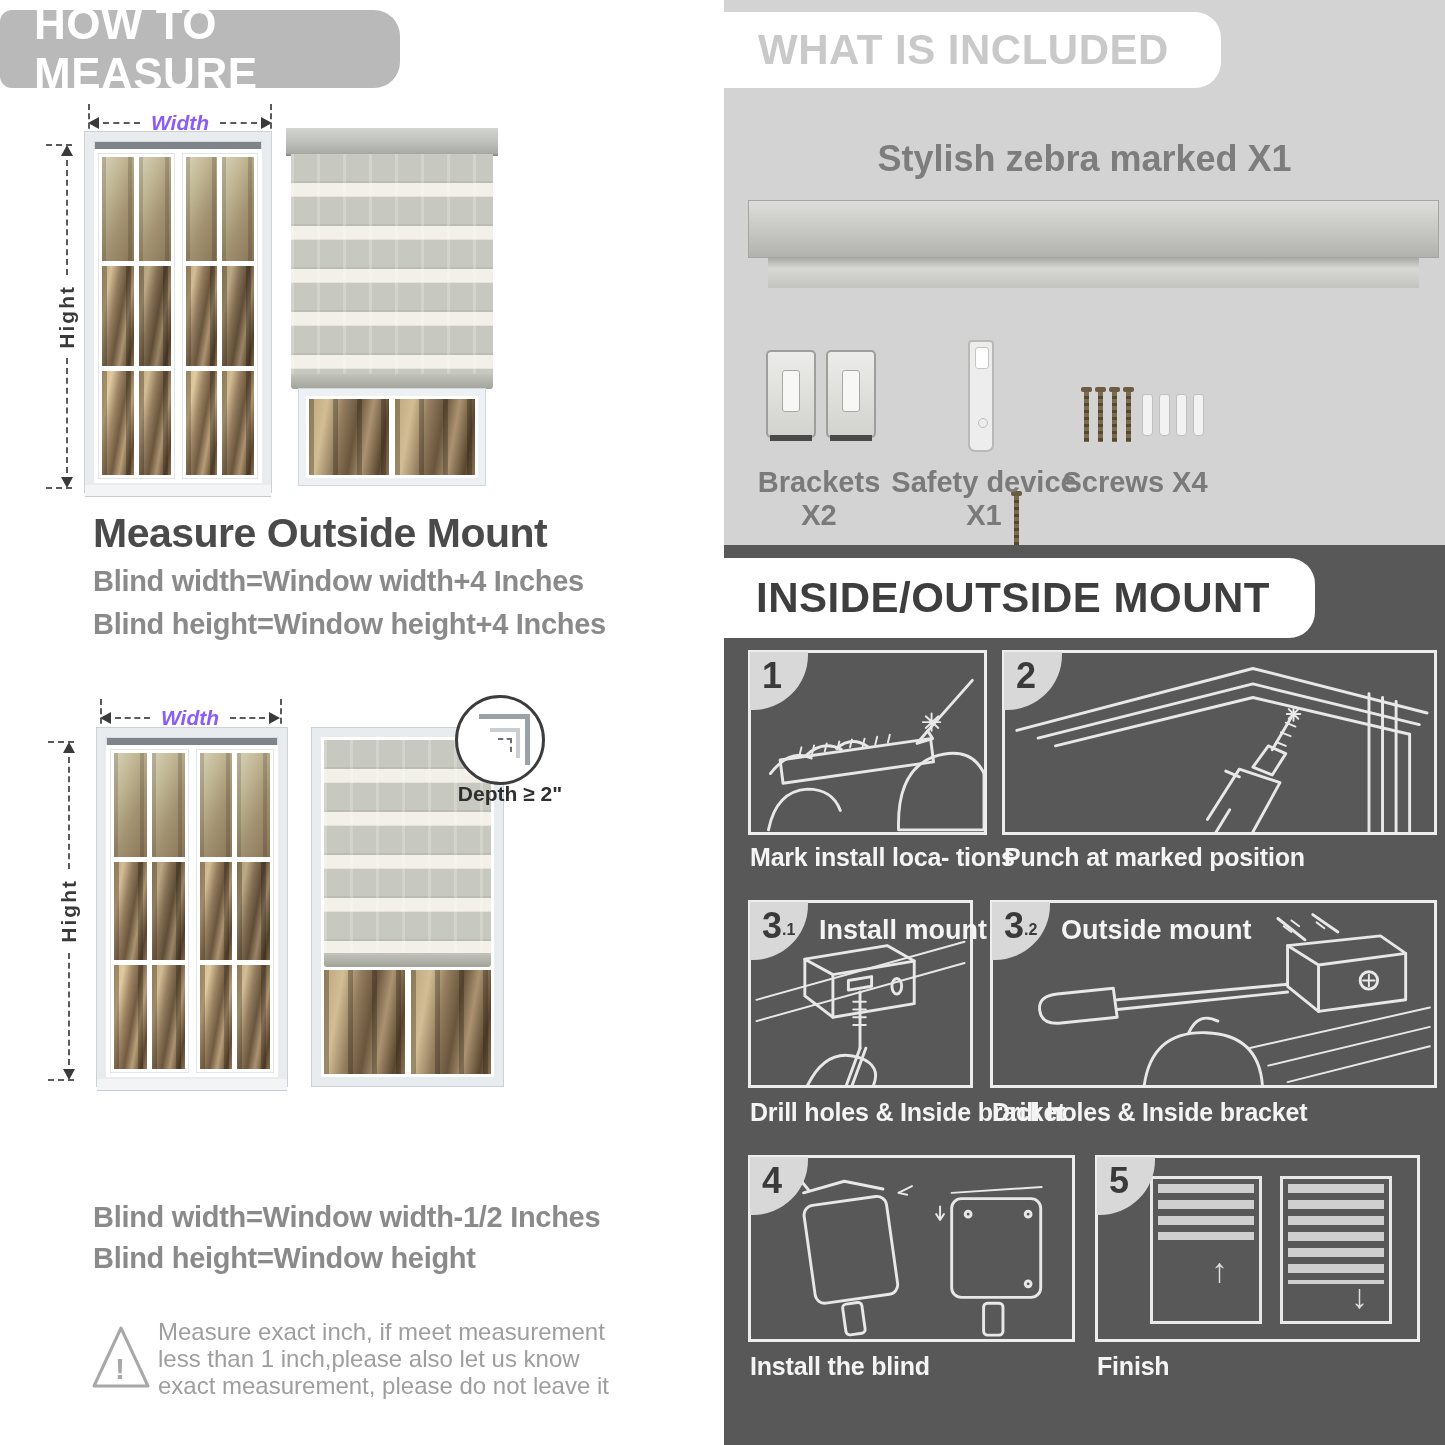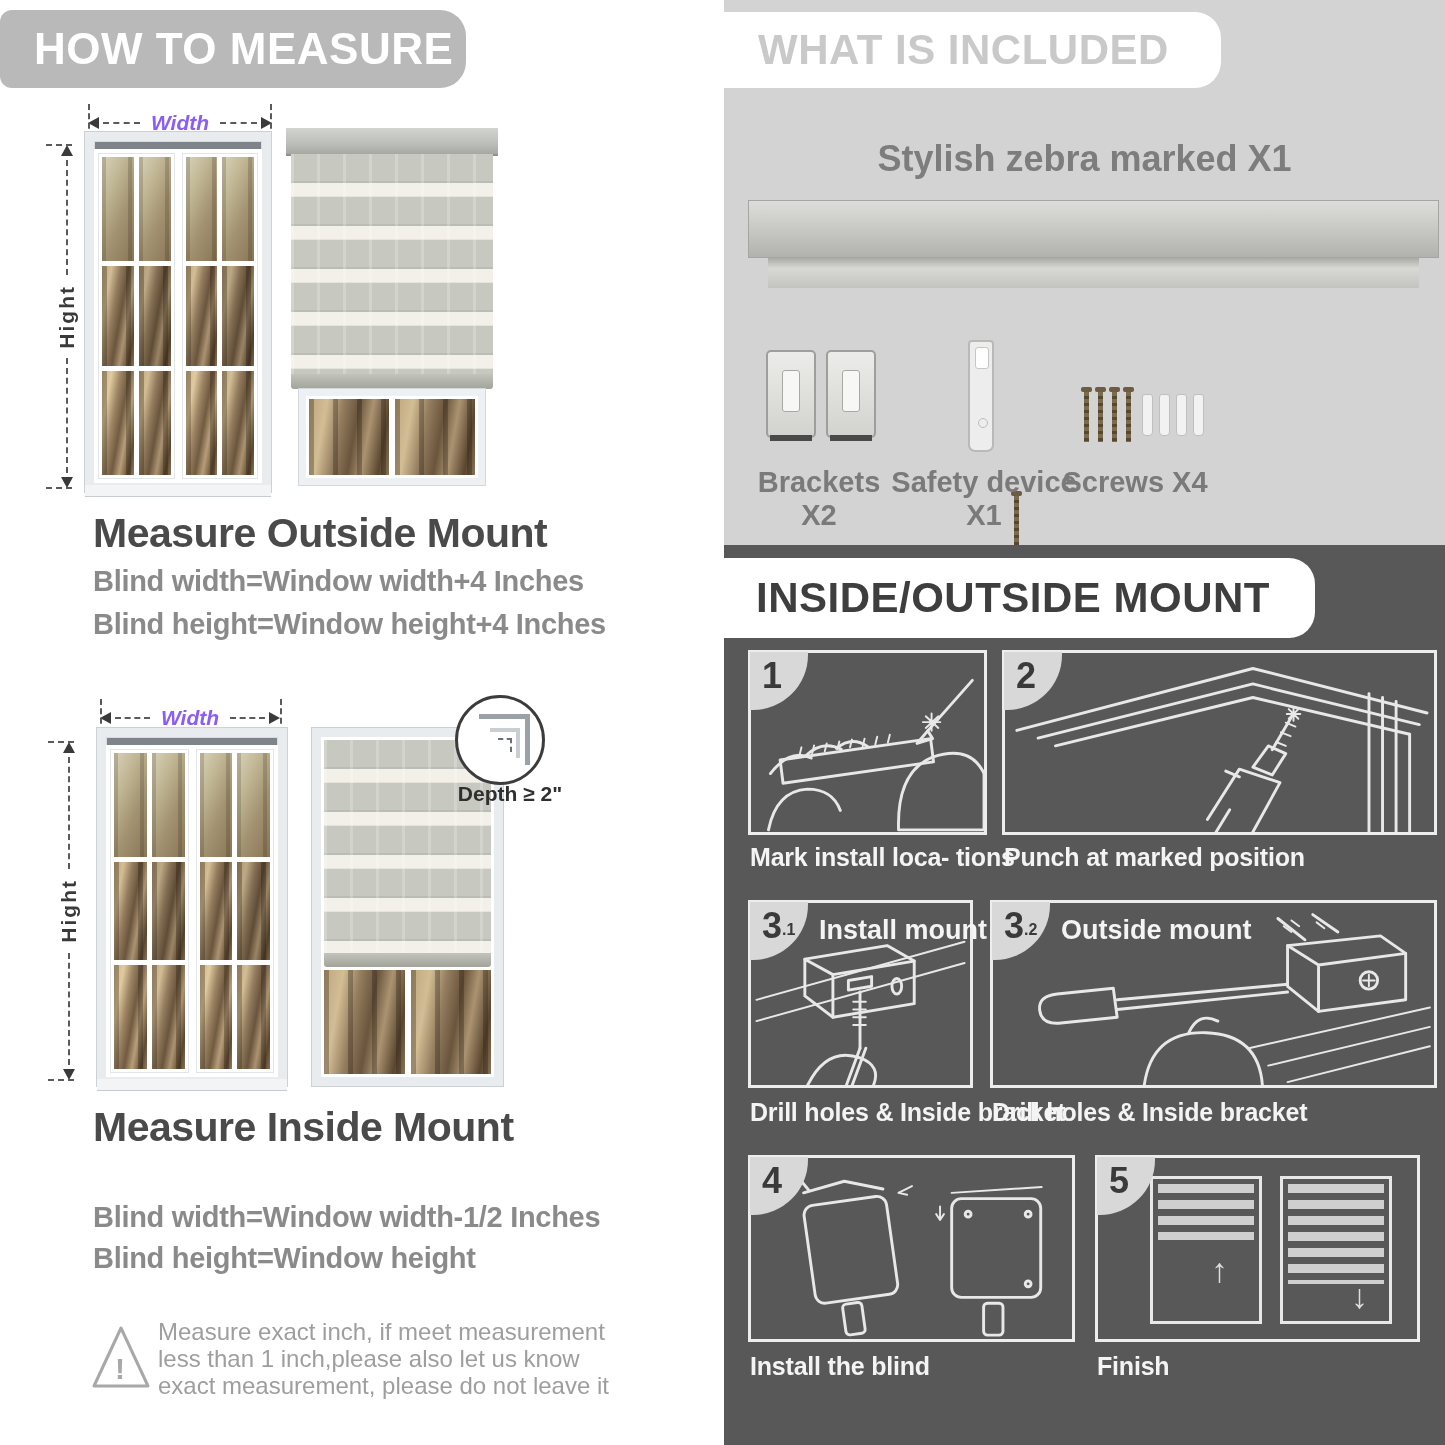--- a/index.html
+++ b/index.html
@@ -5,21 +5,21 @@
   html,body{margin:0;padding:0;}
   body{width:1445px;height:1445px;position:relative;overflow:hidden;
        font-family:"Liberation Sans",sans-serif;background:#fff;}
   .abs{position:absolute;}
 
   
   .left-half{left:0;top:0;width:724px;height:1445px;background:#ffffff;}
   .right-half{left:724px;top:0;width:721px;height:1445px;background:#d3d3d3;}
 
   
-  .hdr-left{left:0;top:10px;width:466px;height:78px;background:#b9b9b9;
+  .hdr-left{left:0;top:10px;width:400px;height:78px;background:#b9b9b9;
             border-radius:12px 26px 26px 12px;display:flex;align-items:center;
             padding-left:34px;box-sizing:border-box;color:#ffffff;
             font-size:44px;font-weight:bold;letter-spacing:.5px;}
   .hdr-included{left:0;top:12px;width:497px;height:76px;background:#ffffff;
             border-radius:0 26px 26px 0;display:flex;align-items:center;
             padding-left:34px;box-sizing:border-box;color:#c9c9c9;
             font-size:42px;font-weight:bold;letter-spacing:.5px;}
   .hdr-mount{left:0;top:558px;width:591px;height:80px;background:#ffffff;
             border-radius:0 26px 26px 0;display:flex;align-items:center;
             padding-left:32px;box-sizing:border-box;color:#3e3e3e;
@@ -247,21 +247,20 @@
     </div>
   </div>
 
   <div class="abs mag" style="left:455px;top:695px;">
     <div class="mag-c1"></div>
     <div class="mag-c2"></div>
     <div class="mag-c3"></div>
   </div>
   <div class="abs depth-label" style="left:440px;top:782px;width:140px;text-align:center;">Depth ≥ 2"</div>
 
-  <div class="abs m-title" style="left:93px;top:1104px;">Measure Inside Mount</div>
   <div class="abs m-line" style="left:93px;top:1201px;">Blind width=Window width-1/2 Inches</div>
   <div class="abs m-line" style="left:93px;top:1242px;">Blind height=Window height</div>
 
   <div class="abs" style="left:90px;top:1322px;">
     <svg class="warn-tri" viewBox="0 0 62 72">
       <path d="M31 6 L58 64 L4 64 Z" fill="none" stroke="#a8a8a8" stroke-width="3" stroke-linejoin="round"></path>
     </svg>
     <span class="abs" style="left:25px;top:30px;color:#a8a8a8;font-size:30px;font-weight:bold;">!</span>
   </div>
   <div class="abs warn-text" style="left:158px;top:1318px;">Measure exact inch, if meet measurement less than 1 inch,please also let us know exact measurement, please do not leave it</div>

